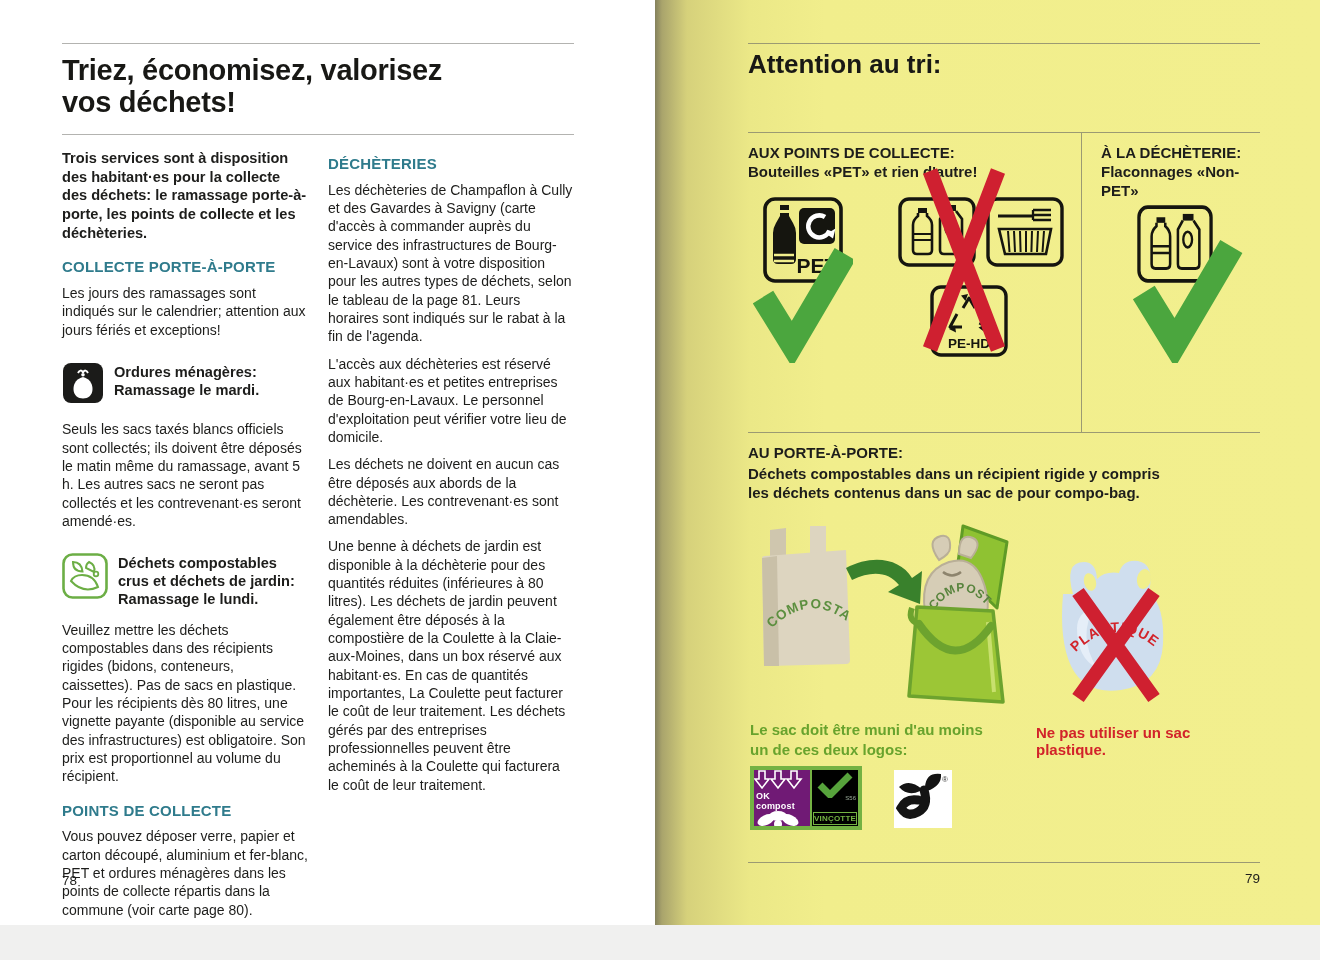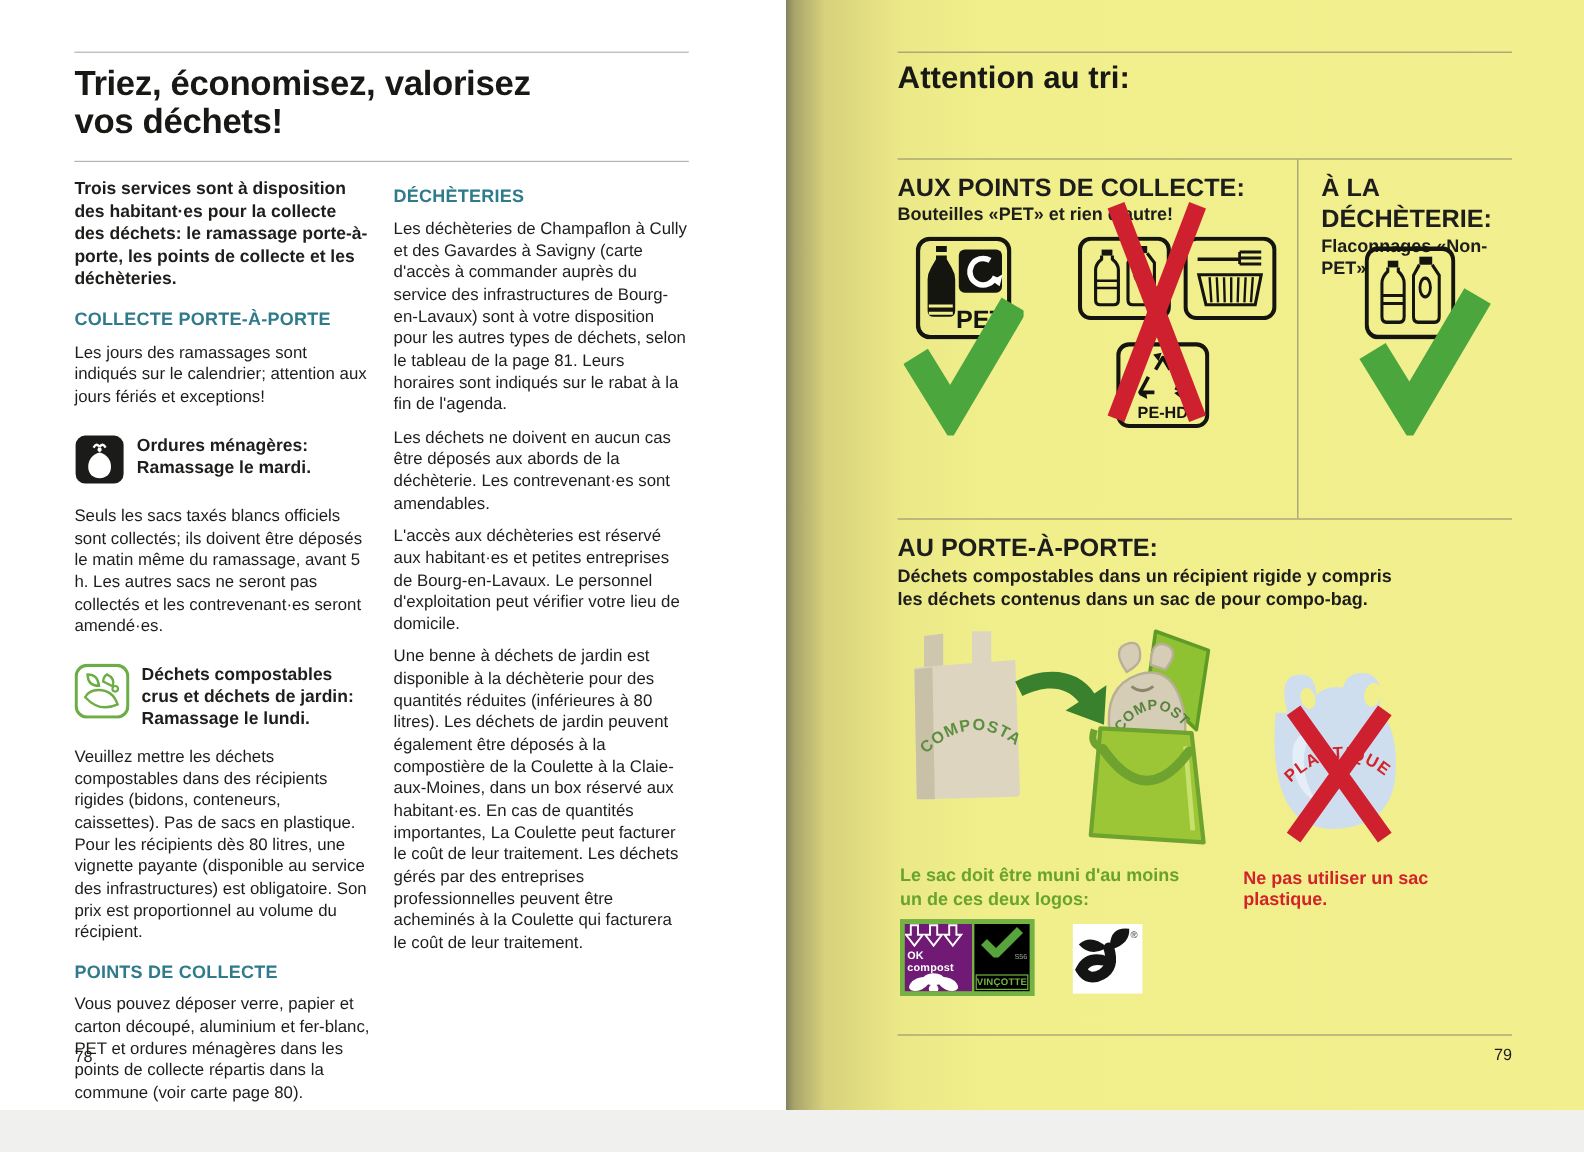--- a/index.html
+++ b/index.html
@@ -41,21 +41,21 @@
   .rp-content { position:absolute; left:93px; top:0; width:512px; height:925px; }
   .rp-rule1 { position:absolute; top:43px; left:0; width:512px; }
   .rp-title { position:absolute; top:49px; left:0; margin:0; font-size:26px; font-weight:bold; color:#181815; }
   .tri-grid { position:absolute; top:132px; left:0; width:512px; height:301px;
     border-top:1px solid #9b9a73; border-bottom:1px solid #9b9a73; }
   .tri-cell { position:absolute; top:0; height:100%; }
   .tri-cell-left { left:0; width:334px; border-right:1px solid #9b9a73; }
   .tri-cell-right { left:335px; right:0; }
   .cell-head { position:absolute; top:11px; left:0; }
   .tri-cell-right .cell-head { left:18px; }
-  .cell-h { font-size:21px; font-weight:bold; line-height:1.25; }
+  .cell-h { font-size:15px; font-weight:bold; line-height:1.25; }
   .cell-sub { font-size:15px; font-weight:bold; line-height:1.25; }
   .abs { position:absolute; }
 
   .porte { position:absolute; top:444px; left:0; }
   .porte .cell-sub { margin-top:2px; }
 
   .illus { position:absolute; top:512px; left:0; width:512px; height:212px; }
 
   .note-green { position:absolute; top:720px; left:2px; color:#68a32d; font-weight:bold; font-size:15px; line-height:1.3; }
   .note-red { position:absolute; top:724px; left:288px; color:#d2232a; font-weight:bold; font-size:15px; }
@@ -126,22 +126,22 @@
           <h2 class="h-teal">POINTS DE COLLECTE</h2>
           <p>Vous pouvez déposer verre, papier et carton découpé, aluminium et fer-blanc, PET et ordures ménagères dans les points de collecte répartis dans la commune (voir carte page 80).</p>
           <p class="prewrap">Horaires: lundi au vendredi de 7h à 19h,
 samedi de 8h à 17h.</p>
 
         </div>
 
         <div class="col">
           <h2 class="h-teal first">DÉCHÈTERIES</h2>
           <p>Les déchèteries de Champaflon à Cully et des Gavardes à Savigny (carte d'accès à commander auprès du service des infrastructures de Bourg-en-Lavaux) sont à votre disposition pour les autres types de déchets, selon le tableau de la page 81. Leurs horaires sont indiqués sur le rabat à la fin de l'agenda.</p>
+          <p>L'accès aux déchèteries est réservé aux habitant·es et petites entreprises de Bourg-en-Lavaux. Le personnel d'exploitation peut vérifier votre lieu de domicile.</p>
           <p>Les déchets ne doivent en aucun cas être déposés aux abords de la déchèterie. Les contrevenant·es sont amendables.</p>
-          <p>L'accès aux déchèteries est réservé aux habitant·es et petites entreprises de Bourg-en-Lavaux. Le personnel d'exploitation peut vérifier votre lieu de domicile.</p>
           <p>Une benne à déchets de jardin est disponible à la déchèterie pour des quantités réduites (inférieures à 80 litres). Les déchets de jardin peuvent également être déposés à la compostière de la Coulette à la Claie-aux-Moines, dans un box réservé aux habitant·es. En cas de quantités importantes, La Coulette peut facturer le coût de leur traitement. Les déchets gérés par des entreprises professionnelles peuvent être acheminés à la Coulette qui facturera le coût de leur traitement.</p>
         </div>
       </div>
     </div>
     <div class="lp-pagenum">78</div>
   </div>
 
   <div class="page page-right">
     <div class="rp-content">
       <hr class="rule rule-y rp-rule1">

